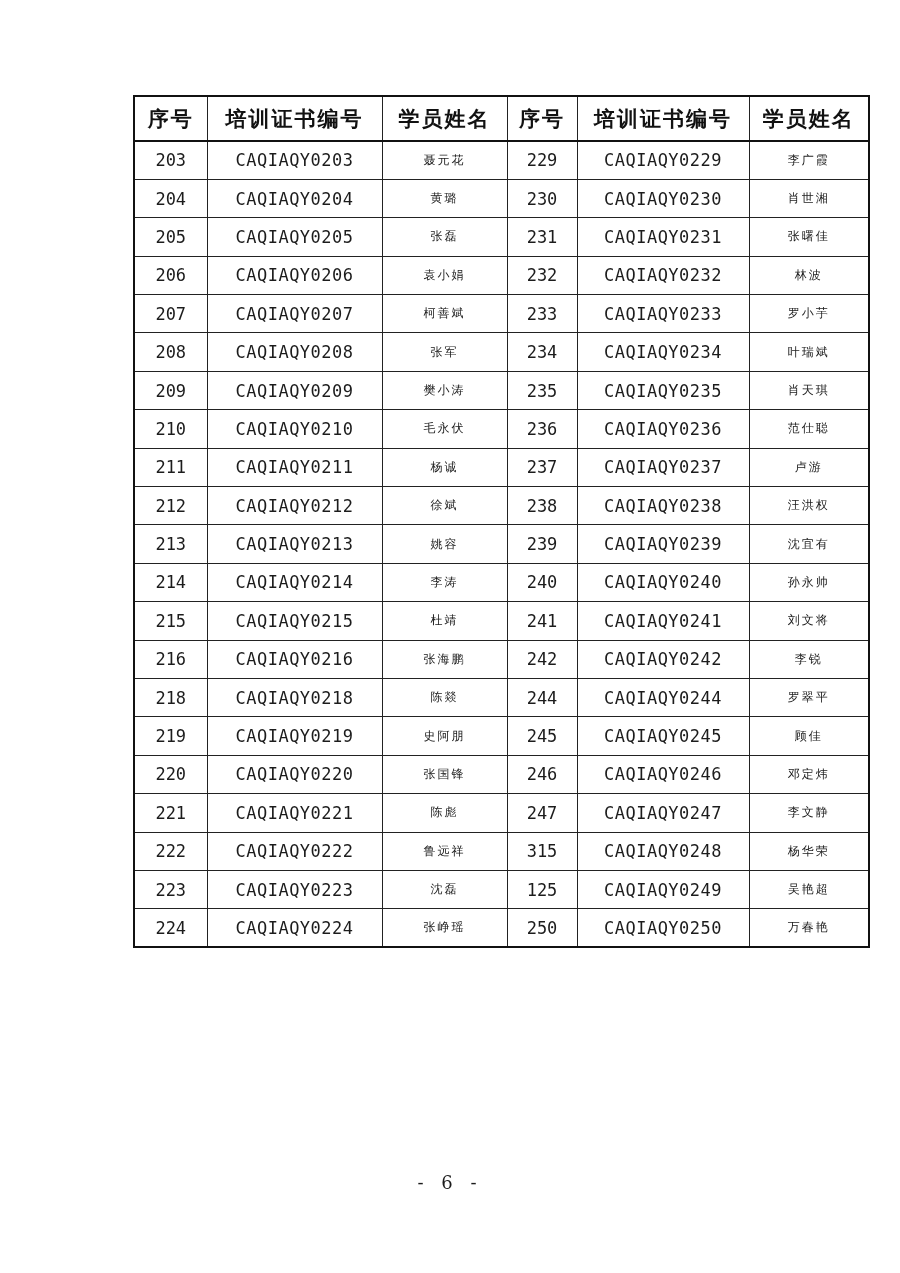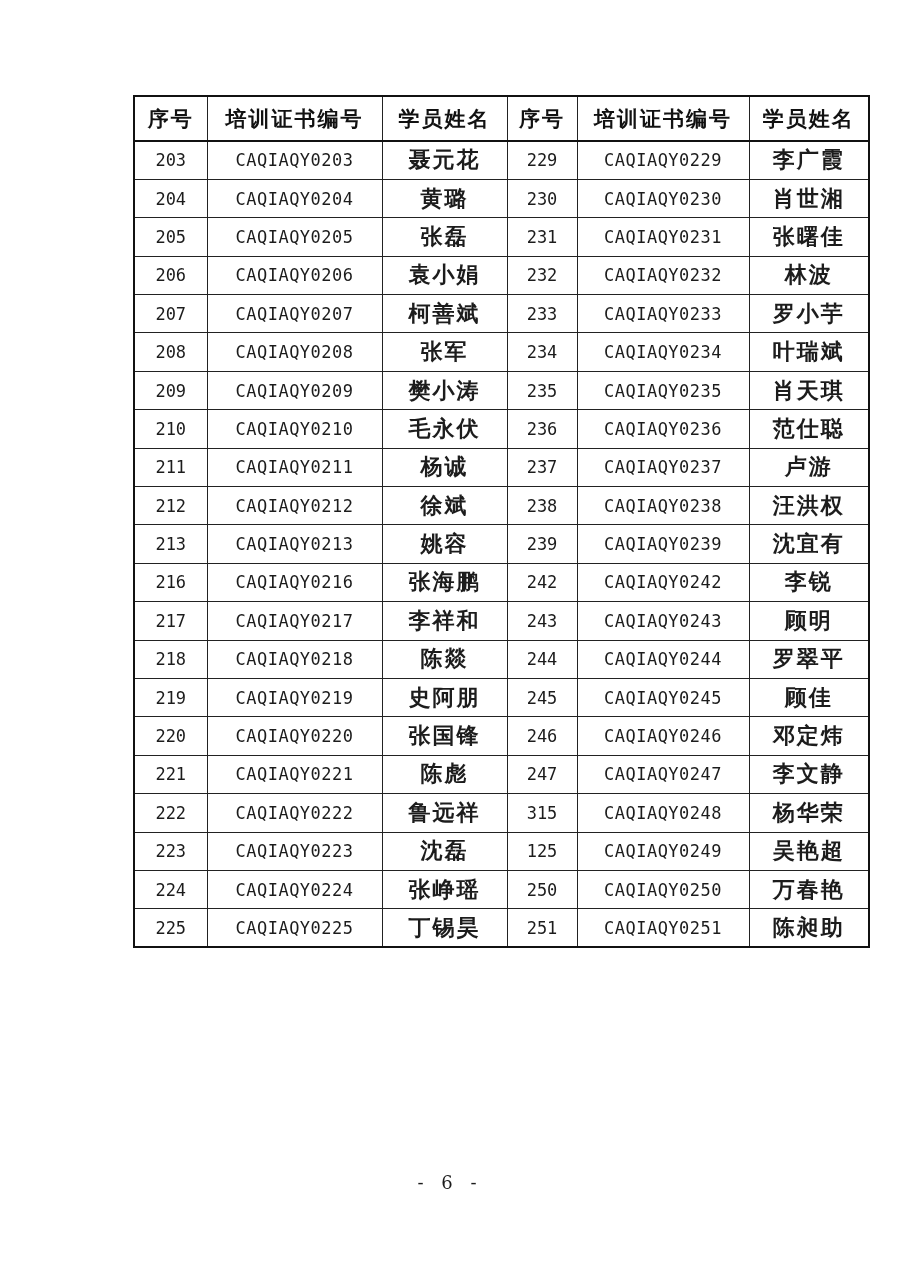--- a/index.html
+++ b/index.html
@@ -53,24 +53,23 @@
   td.cert-cell {
     font-family: "DejaVu Sans Mono", "Liberation Mono", monospace;
     font-size: 17px;
     color: #1c1c1c;
   }
   td.cert-cell {
     letter-spacing: 0.5px;
   }
   td.name-cell {
     font-family: "DejaVu Serif", "Liberation Serif", serif;
-    font-size: 22px;
+    font-size: 12px;
     letter-spacing: 2px;
     color: #1c1c1c;
-    font-weight: bold;
   }
   .footer {
     position: absolute;
     left: 0;
     top: 1172px;
     width: 100%;
     text-align: center;
     font-family: "DejaVu Serif", "Liberation Serif", serif;
     font-size: 18px;
     letter-spacing: 6px;
@@ -184,36 +183,44 @@
         </tr>
         <tr>
           <td class="serial-cell">213</td>
           <td class="cert-cell">CAQIAQY0213</td>
           <td class="name-cell">姚容</td>
           <td class="serial-cell">239</td>
           <td class="cert-cell">CAQIAQY0239</td>
           <td class="name-cell">沈宜有</td>
         </tr>
         <tr>
+          <td class="serial-cell">214</td>
+          <td class="cert-cell">CAQIAQY0214</td>
+          <td class="name-cell">李涛</td>
+          <td class="serial-cell">240</td>
+          <td class="cert-cell">CAQIAQY0240</td>
+          <td class="name-cell">孙永帅</td>
+        </tr>
+        <tr>
+          <td class="serial-cell">215</td>
+          <td class="cert-cell">CAQIAQY0215</td>
+          <td class="name-cell">杜靖</td>
+          <td class="serial-cell">241</td>
+          <td class="cert-cell">CAQIAQY0241</td>
+          <td class="name-cell">刘文将</td>
+        </tr>
+        <tr>
           <td class="serial-cell">216</td>
           <td class="cert-cell">CAQIAQY0216</td>
           <td class="name-cell">张海鹏</td>
           <td class="serial-cell">242</td>
           <td class="cert-cell">CAQIAQY0242</td>
           <td class="name-cell">李锐</td>
         </tr>
         <tr>
-          <td class="serial-cell">217</td>
-          <td class="cert-cell">CAQIAQY0217</td>
-          <td class="name-cell">李祥和</td>
-          <td class="serial-cell">243</td>
-          <td class="cert-cell">CAQIAQY0243</td>
-          <td class="name-cell">顾明</td>
-        </tr>
-        <tr>
           <td class="serial-cell">218</td>
           <td class="cert-cell">CAQIAQY0218</td>
           <td class="name-cell">陈燚</td>
           <td class="serial-cell">244</td>
           <td class="cert-cell">CAQIAQY0244</td>
           <td class="name-cell">罗翠平</td>
         </tr>
         <tr>
           <td class="serial-cell">219</td>
           <td class="cert-cell">CAQIAQY0219</td>
@@ -255,26 +262,18 @@
           <td class="name-cell">吴艳超</td>
         </tr>
         <tr>
           <td class="serial-cell">224</td>
           <td class="cert-cell">CAQIAQY0224</td>
           <td class="name-cell">张峥瑶</td>
           <td class="serial-cell">250</td>
           <td class="cert-cell">CAQIAQY0250</td>
           <td class="name-cell">万春艳</td>
         </tr>
-        <tr>
-          <td class="serial-cell">225</td>
-          <td class="cert-cell">CAQIAQY0225</td>
-          <td class="name-cell">丁锡昊</td>
-          <td class="serial-cell">251</td>
-          <td class="cert-cell">CAQIAQY0251</td>
-          <td class="name-cell">陈昶助</td>
-        </tr>
       </tbody>
   </table>
 
   <div class="footer">- 6 -</div>
 
 </div>
 
 </body></html>

